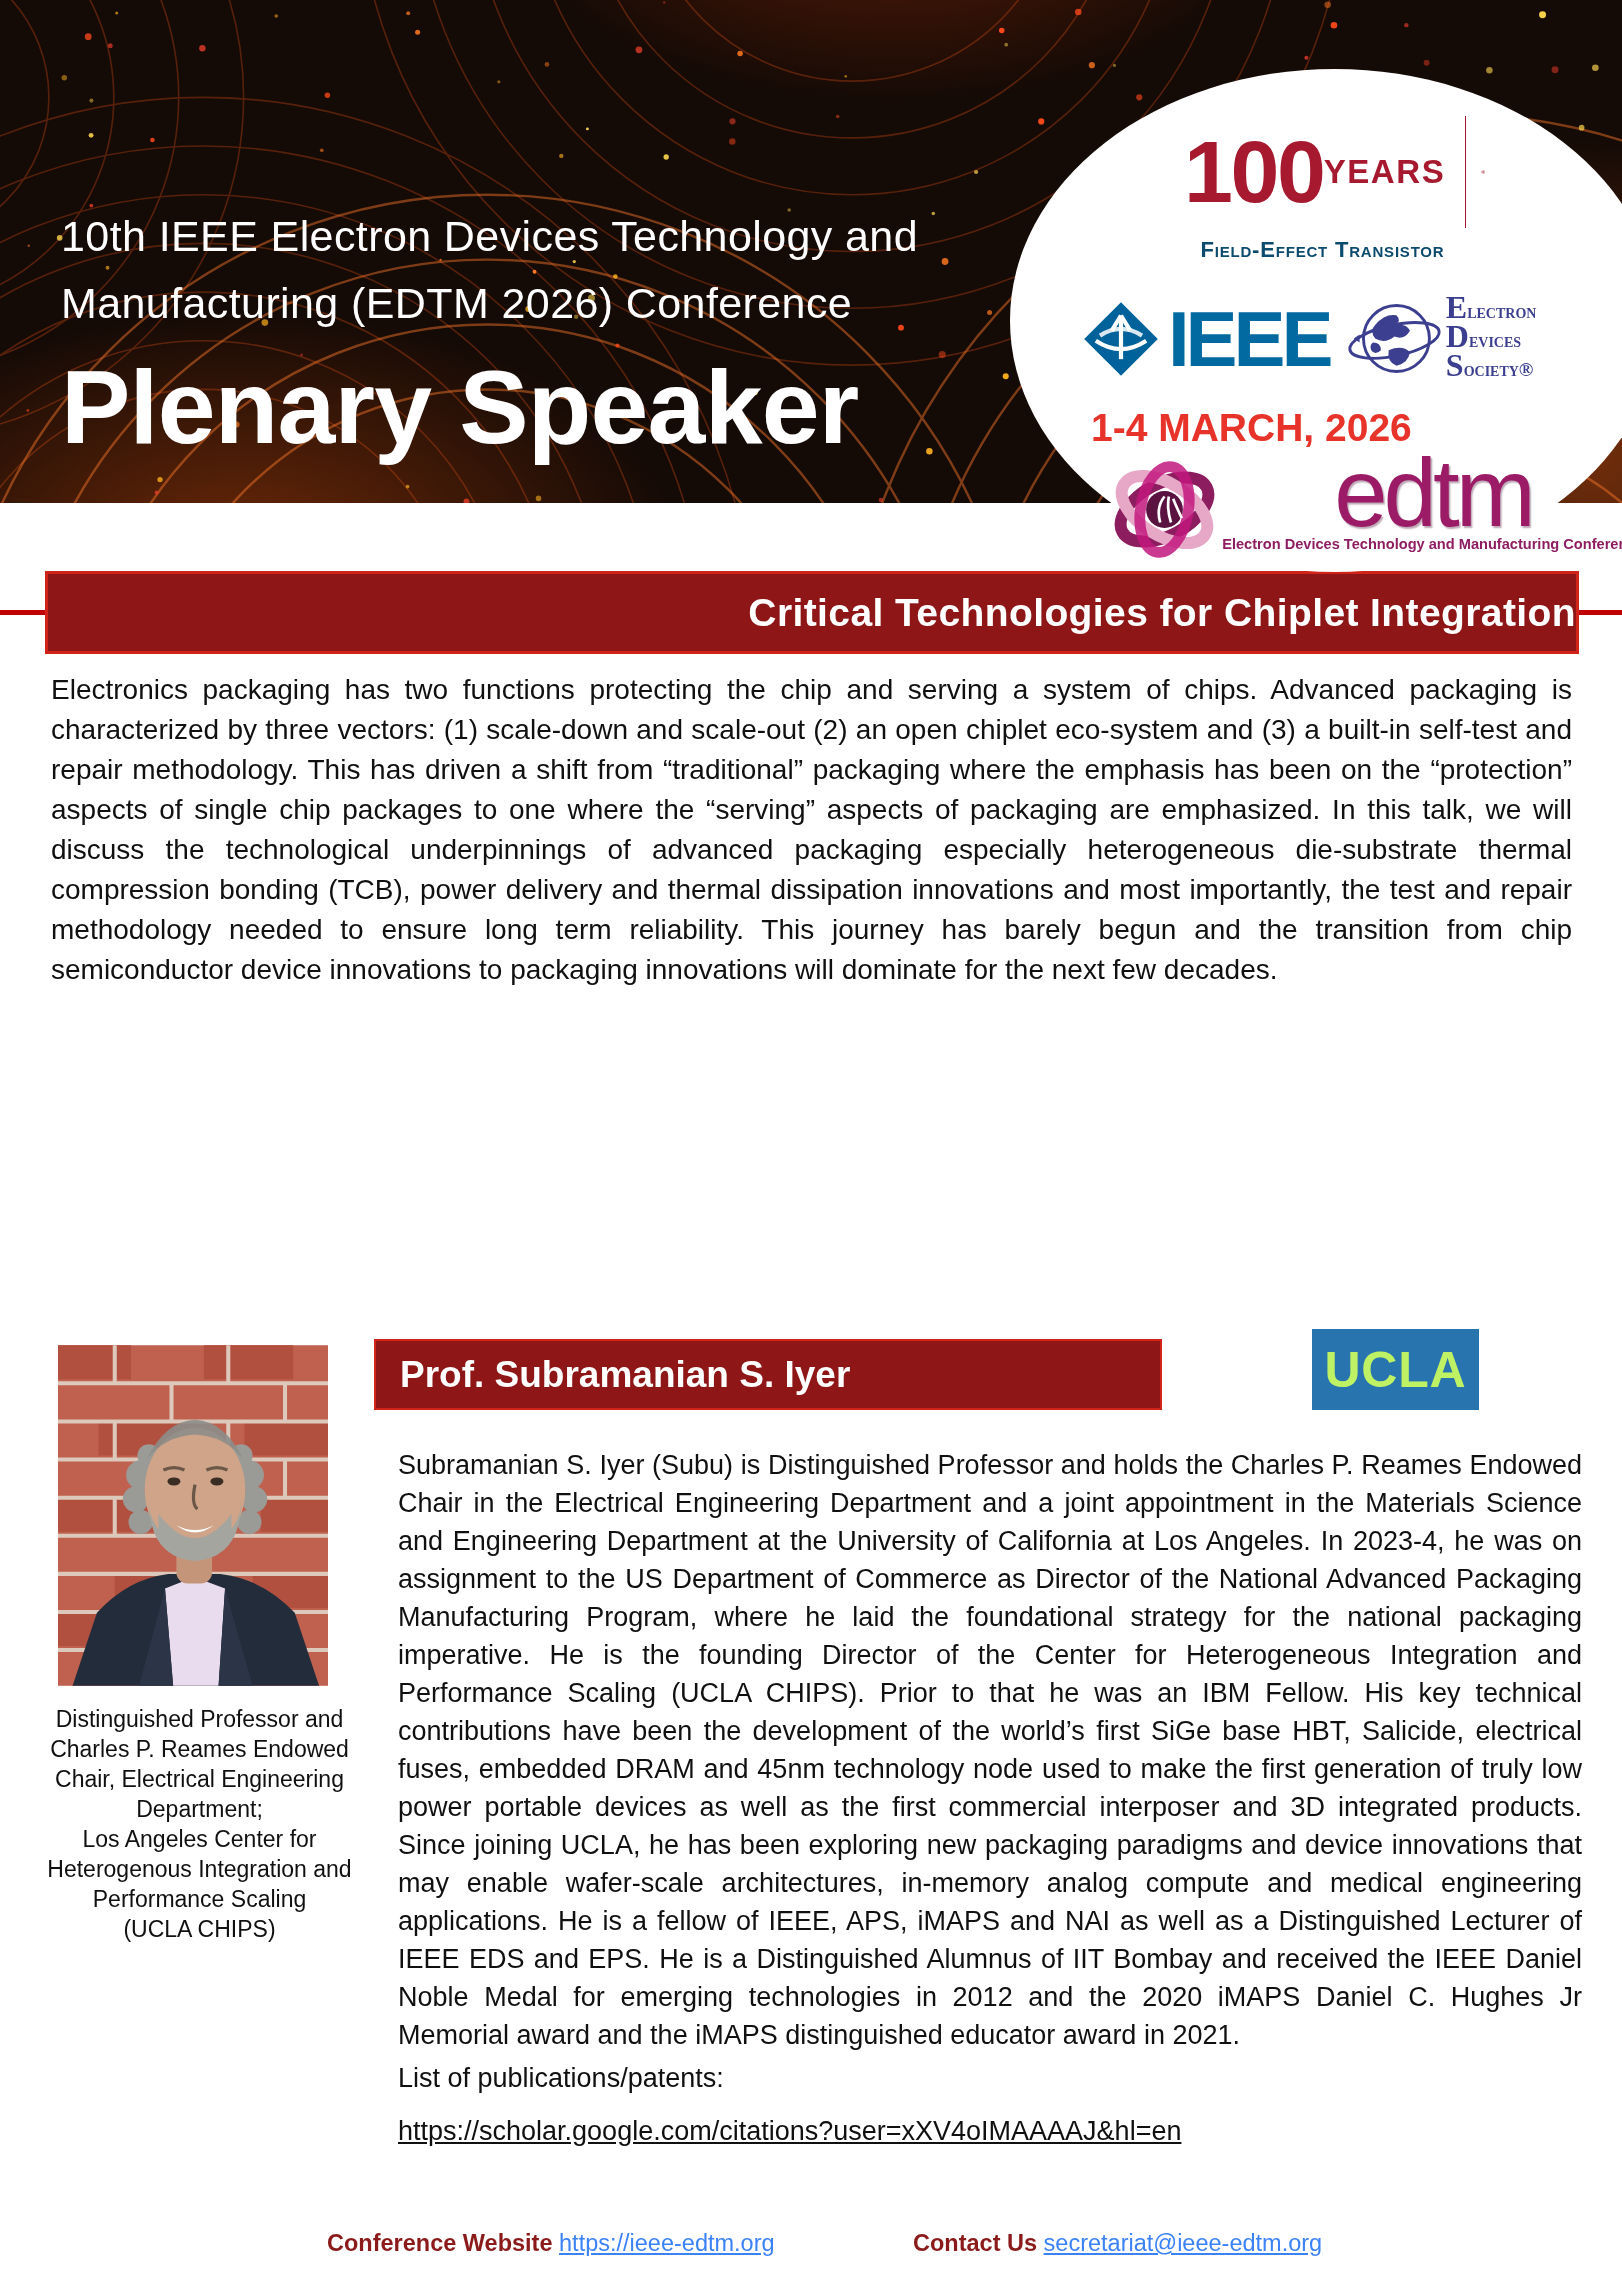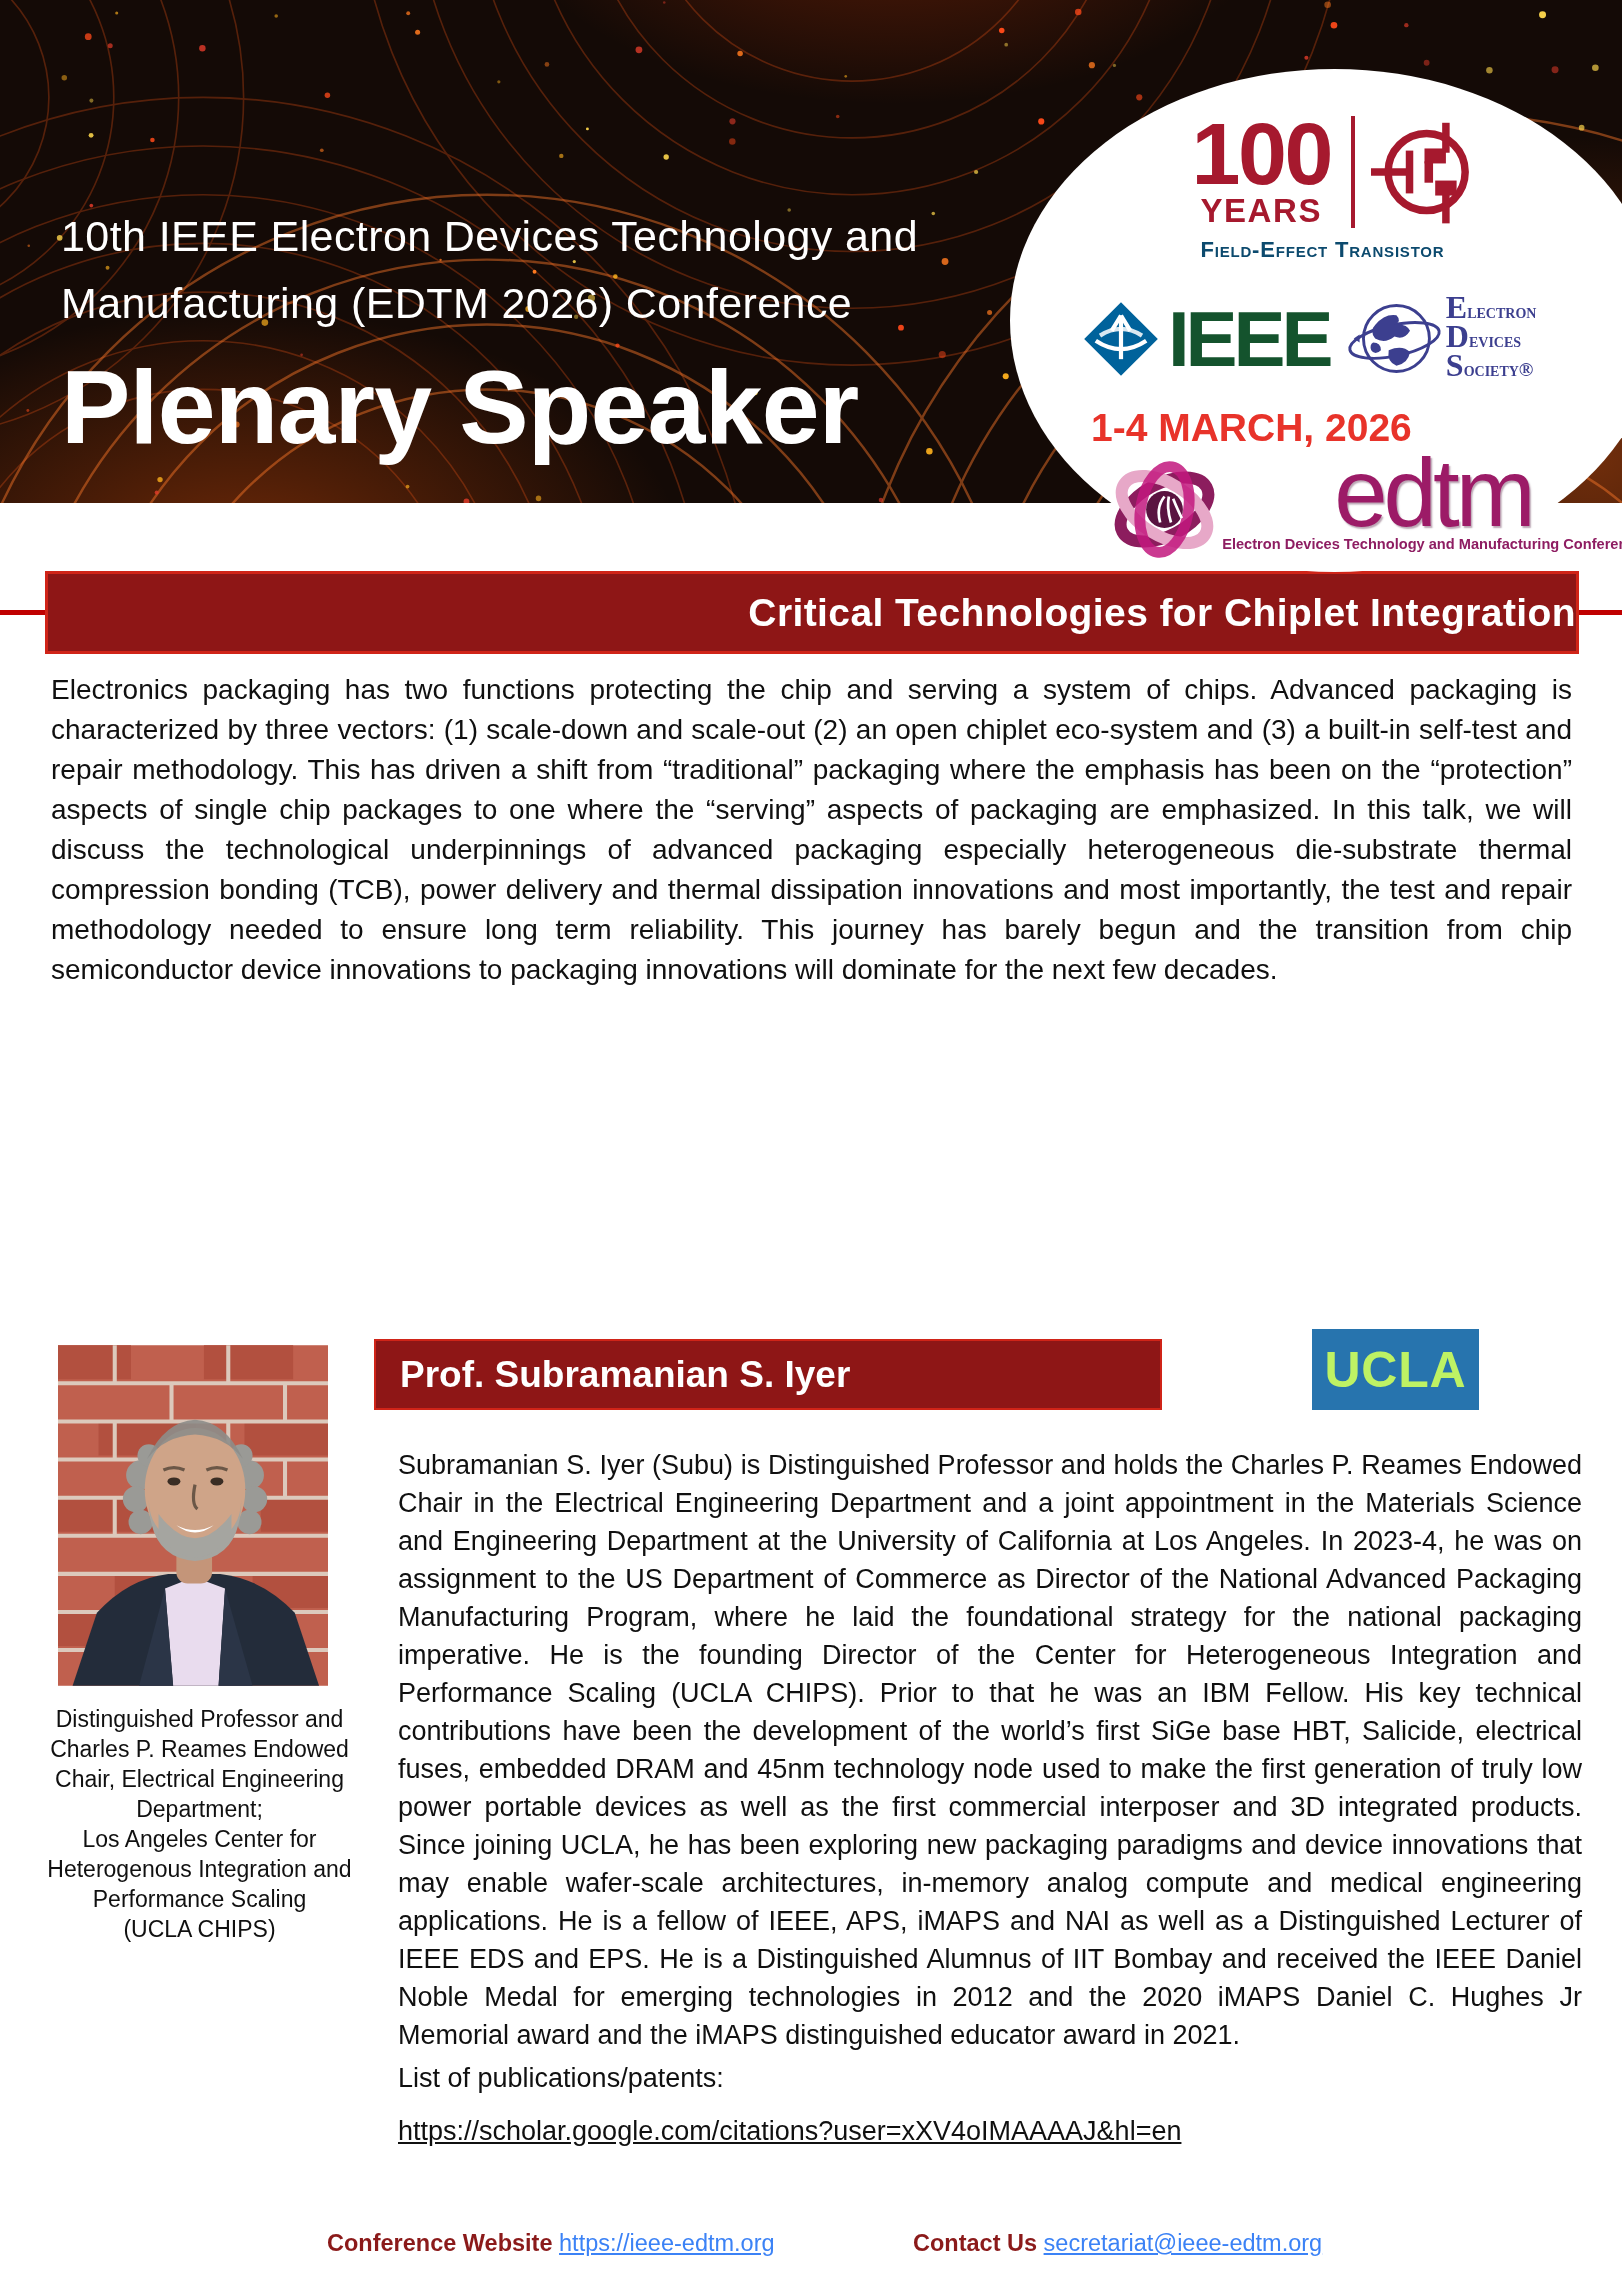--- a/index.html
+++ b/index.html
@@ -19,30 +19,30 @@
   .hero-main{margin-top:18px;font-size:104px;font-weight:800;letter-spacing:-0.8px;line-height:105px;}
 
   
   .bubble{position:absolute;left:1010px;top:69px;width:649px;height:503px;border-radius:50%;
           background:#ffffff;z-index:3;}
   .logos{position:absolute;left:0;top:0;width:1623px;height:584px;z-index:5;pointer-events:none;}
 
   
   .fet100{position:absolute;left:1160px;top:115px;width:325px;text-align:center;}
   .fet-row{display:flex;align-items:center;justify-content:center;}
-  .fet-col{display:flex;flex-direction:column;align-items:center;margin-left:24px;}
+  .fet-col{display:flex;align-items:center;margin-left:24px;}
   .fet-100{font-size:88px;font-weight:800;color:#a6192e;letter-spacing:-2.4px;line-height:78px;}
   .fet-years{font-size:33px;font-weight:700;color:#a6192e;letter-spacing:1.6px;line-height:36px;}
   .fet-divider{width:4px;height:112px;background:#a6192e;margin:0 16px 0 19.5px;}
   .fet-caption{margin-top:8px;font-size:22px;font-weight:700;color:#0c4a6e;
                font-variant:small-caps;letter-spacing:0.8px;}
 
   
   .ieee-row{position:absolute;left:1079px;top:290px;display:flex;align-items:center;}
-  .ieee-word{font-size:78px;font-weight:800;color:#14532d;letter-spacing:-4px;margin-left:4.9px;line-height:78px;}
+  .ieee-word{font-size:78px;font-weight:800;color:#0369a1;letter-spacing:-4px;margin-left:4.9px;line-height:78px;}
   .eds-text{margin-left:3.2px;line-height:24px;}
   .eds-line{font-family:"Liberation Serif","DejaVu Serif",serif;font-variant:small-caps;
             font-weight:700;font-size:19.5px;color:#3c3f8f;line-height:24px;}
   .eds-line::first-letter{font-size:32px;}
 
   .date{position:absolute;left:1091px;top:406px;width:454px;text-align:left;
         font-size:39px;font-weight:800;color:#e8332a;letter-spacing:0px;}
 
   
   .edtm{position:absolute;left:1110px;top:451px;display:flex;align-items:flex-start;}

